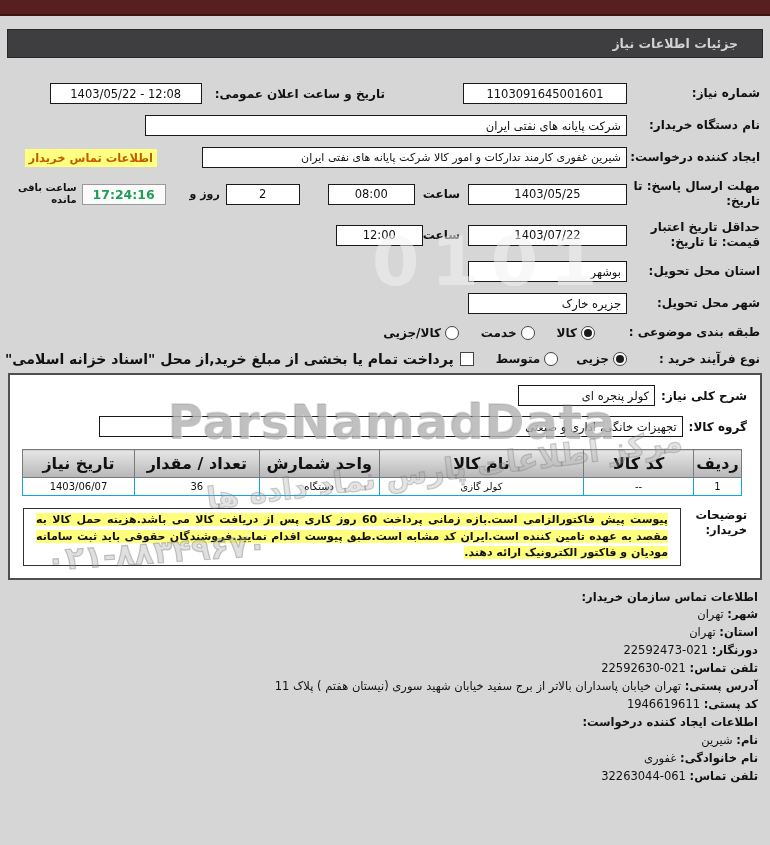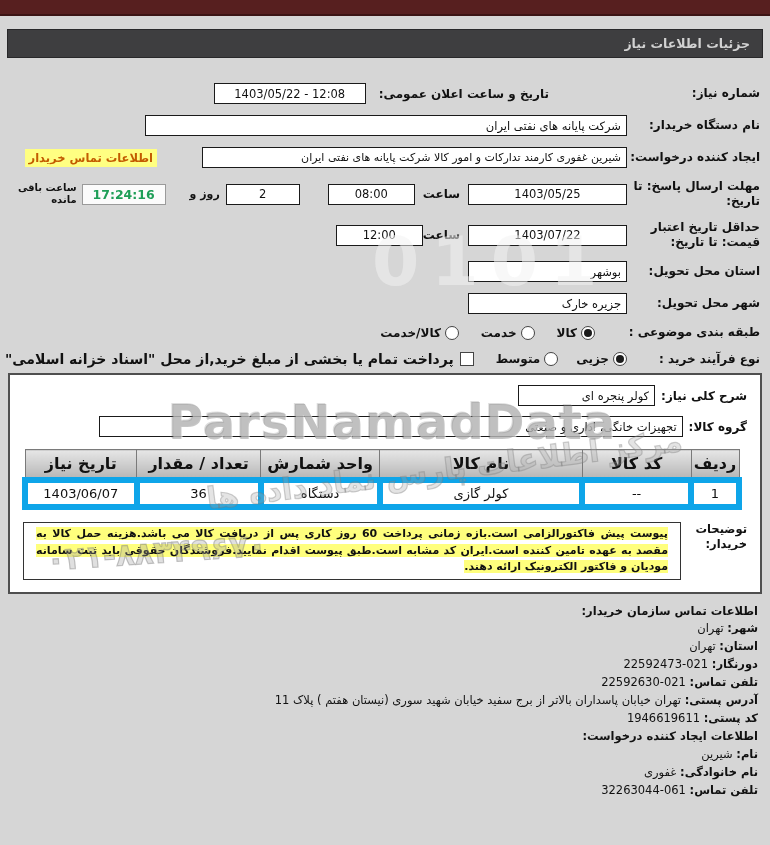--- a/index.html
+++ b/index.html
@@ -8,21 +8,21 @@
     background:#d6d6d6;
     font-family:"DejaVu Sans",sans-serif;
     direction:rtl;
     position:relative;
     overflow:hidden;
     color:#111;
   }
   .top-strip{height:14px;background:#571f1f;border-bottom:2px solid #3c1414;}
   .title-bar{
     margin:13px 7px 0;height:27px;background:#3e3e40;border:1px solid #28282a;
-    display:flex;align-items:center;padding:0 12px;
+    display:flex;align-items:center;padding:0 24px;
   }
   .title-text{color:#d2d2d2;font-size:12.5px;font-weight:bold;}
 
   .form-area{padding:25px 10px 0;}
   .row{display:flex;align-items:center;margin-bottom:11px;font-size:12px;}
   .lbl{font-weight:bold;color:#111;}
   .lbl1{width:133px;flex:none;line-height:1.25;}
   .field{
     background:#fff;border:1px solid #1a1a1a;height:19px;
     display:flex;align-items:center;padding:0 5px;
@@ -55,21 +55,21 @@
   .details-box{
     margin:6px 8px 0;background:#fff;border:2px solid #4f4f4f;
     padding:10px 13px 12px;position:relative;
   }
   .sub-heading{font-weight:bold;font-size:12px;margin:4px 2px 10px;}
   .goods-table{border-collapse:collapse;margin:2px 5px 12px;width:720px;}
   .goods-table th{
     background:linear-gradient(#e6e6e6,#b7b7b7);border:1px solid #7a7a7a;
     font-size:16px;padding:4px 2px;font-weight:bold;color:#111;
   }
-  .goods-table td{border:6px solid #0ea5e9;font-size:13px;text-align:center;padding:3px 2px;background:#fff;}
+  .goods-table td{border:1px solid #0ea5e9;font-size:10px;text-align:center;padding:3px 2px;background:#fff;}
   .notes-row{display:flex;margin-top:2px;}
   .notes-label{font-weight:bold;width:64px;flex:none;font-size:11.5px;line-height:1.3;}
   .notes-box{
     border:1px solid #333;background:#fff;flex:1;margin-right:2px;
     padding:3px 12px;font-size:11px;line-height:1.5;text-align:justify;
   }
   .hl{background:#ffff7d;font-weight:bold;}
 
   .footer{padding:10px 12px 0;font-size:11.5px;}
   .f-line{margin-bottom:3px;line-height:1.3;}
@@ -105,20 +105,21 @@
 <div class="top-strip"></div>
 
 <div class="title-bar">
   <span class="title-text">جزئیات اطلاعات نیاز</span>
 </div>
 
 <div class="form-area">
 
   <div class="row">
     <span class="lbl lbl1">شماره نیاز:</span>
+    <div class="field center ltr" style="width:152px">1103091645001601</div>
     <span class="lbl" style="margin-right:78px">تاریخ و ساعت اعلان عمومی:</span>
     <div class="field center ltr" style="width:140px;margin-right:13px">1403/05/22 - 12:08</div>
   </div>
 
   <div class="row">
     <span class="lbl lbl1">نام دستگاه خریدار:</span>
     <div class="field" style="width:470px">شرکت پایانه های نفتی ایران</div>
   </div>
 
   <div class="row">
@@ -160,21 +161,21 @@
     <div class="opt" style="margin-right:32px">
       <span class="radio selected"></span>
       <span class="opt-label">کالا</span>
     </div>
     <div class="opt" style="margin-right:22px">
       <span class="radio"></span>
       <span class="opt-label">خدمت</span>
     </div>
     <div class="opt" style="margin-right:22px">
       <span class="radio"></span>
-      <span class="opt-label">کالا/خدمت</span>
+      <span class="opt-label">کالا/جزیی</span>
     </div>
   </div>
 
   <div class="row" style="margin-bottom:0">
     <span class="lbl lbl1">نوع فرآیند خرید :</span>
     <div class="opt">
       <span class="radio selected"></span>
       <span class="opt-label">جزیی</span>
     </div>
     <div class="opt" style="margin-right:18px">

